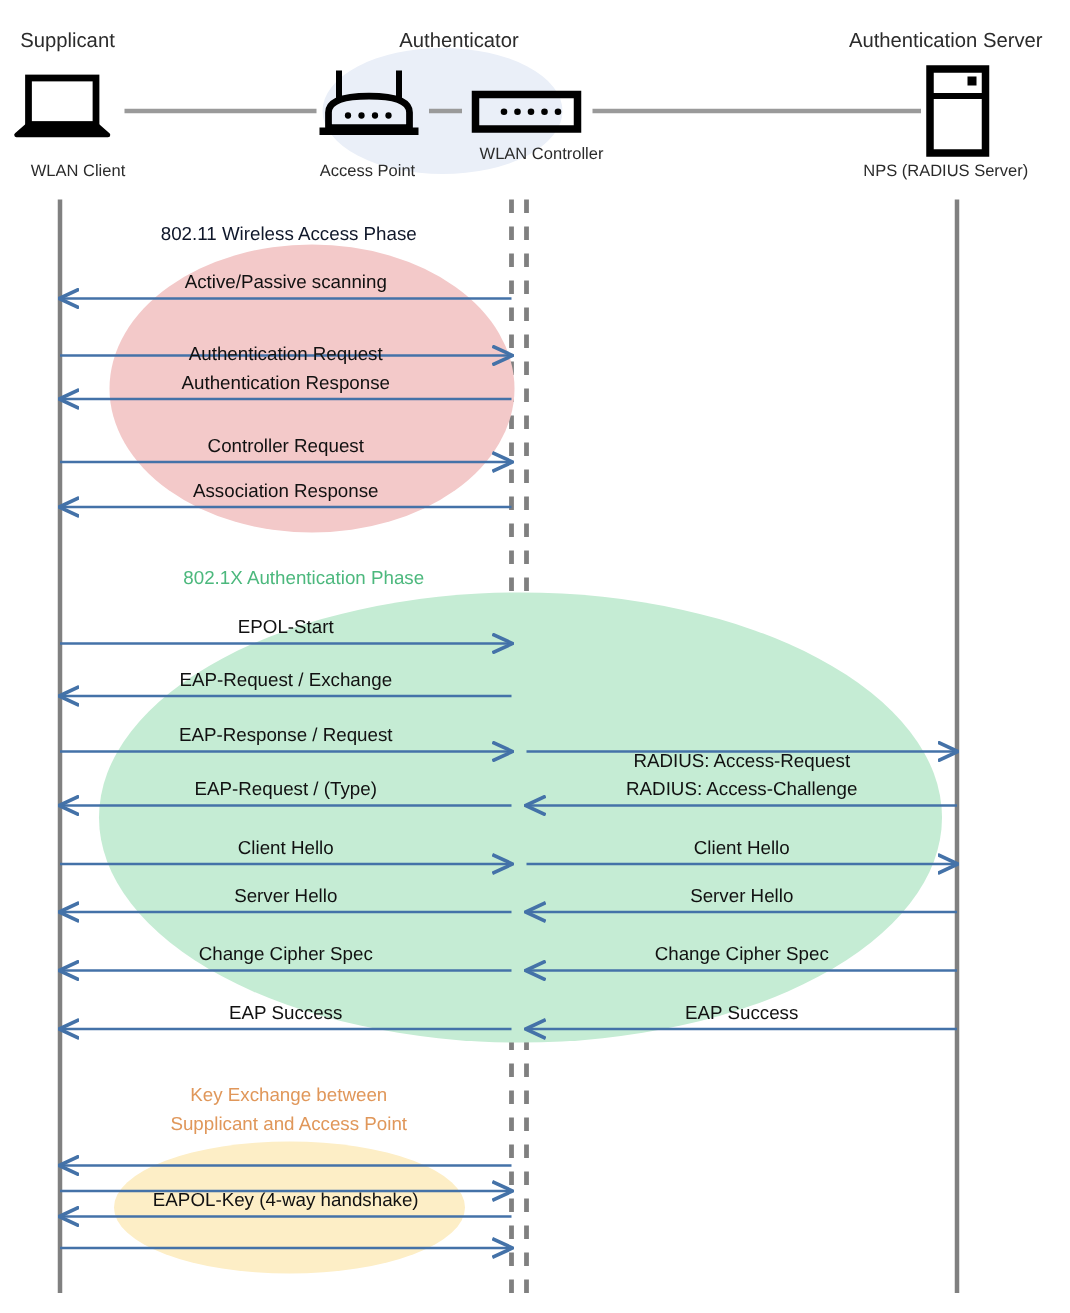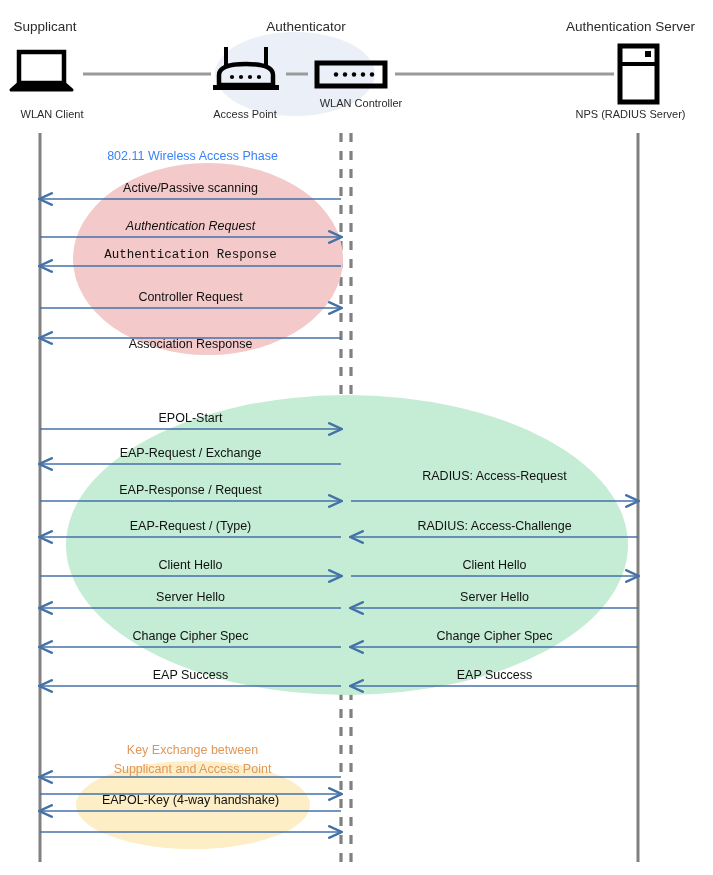--- a/index.html
+++ b/index.html
@@ -119,42 +119,43 @@
 
   <div class="hdr-label" style="left:0px;top:19px;width:90px;">Supplicant</div>
   <div class="hdr-label" style="left:246px;top:19px;width:120px;">Authenticator</div>
   <div class="hdr-label" style="left:548px;top:19px;width:165px;">Authentication Server</div>
 
   <div class="node-label" style="left:2px;top:108px;width:100px;">WLAN Client</div>
   <div class="node-label" style="left:190px;top:108px;width:110px;">Access Point</div>
   <div class="node-label" style="left:296px;top:97px;width:130px;">WLAN Controller</div>
   <div class="node-label" style="left:548px;top:108px;width:165px;">NPS (RADIUS Server)</div>
 
-  <div class="phase-label" style="left:60px;top:147px;width:265px;color:#3b82f6;">802.11 Wireless Access Phase</div>
-  <div class="phase-label" style="left:60px;top:721px;width:265px;color:#e0975a;margin-top:20px;">
+  <div class="phase-label" style="left:60px;top:147px;width:265px;color:#0f172a;">802.11 Wireless Access Phase</div>
+  <div class="phase-label" style="left:70px;top:376px;width:265px;color:#4cb87d;">802.1X Authentication Phase</div>
+  <div class="phase-label" style="left:60px;top:721px;width:265px;color:#e0975a;">
     <span>Key Exchange between</span><br>
     <span>Supplicant and Access Point</span>
   </div>
 
   <div id="msg-layer">
       <div class="msg-label" style="left: 30.5px; width: 320px; top: 181px;">Active/Passive scanning</div>
-      <div class="msg-label" style="left: 30.5px; width: 320px; top: 219px; font-style: italic;">Authentication Request</div>
-      <div class="msg-label" style="left: 30.5px; width: 320px; top: 248px; font-family: Liberation Mono, monospace;">Authentication Response</div>
+      <div class="msg-label" style="left: 30.5px; width: 320px; top: 229px;">Authentication Request</div>
+      <div class="msg-label" style="left: 30.5px; width: 320px; top: 248px;">Authentication Response</div>
       <div class="msg-label" style="left: 30.5px; width: 320px; top: 290px;">Controller Request</div>
-      <div class="msg-label" style="left: 30.5px; width: 320px; top: 337px;">Association Response</div>
+      <div class="msg-label" style="left: 30.5px; width: 320px; top: 320px;">Association Response</div>
       <div class="msg-label" style="left: 30.5px; width: 320px; top: 411px;">EPOL-Start</div>
       <div class="msg-label" style="left: 30.5px; width: 320px; top: 446px;">EAP-Request / Exchange</div>
       <div class="msg-label" style="left: 30.5px; width: 320px; top: 483px;">EAP-Response / Request</div>
       <div class="msg-label" style="left: 30.5px; width: 320px; top: 519px;">EAP-Request / (Type)</div>
       <div class="msg-label" style="left: 30.5px; width: 320px; top: 558px;">Client Hello</div>
       <div class="msg-label" style="left: 30.5px; width: 320px; top: 590px;">Server Hello</div>
       <div class="msg-label" style="left: 30.5px; width: 320px; top: 629px;">Change Cipher Spec</div>
       <div class="msg-label" style="left: 30.5px; width: 320px; top: 668px;">EAP Success</div>
       <div class="msg-label" style="left: 30.5px; width: 320px; top: 793px;">EAPOL-Key (4-way handshake)</div>
-      <div class="msg-label" style="left: 334.5px; width: 320px; top: 469px;">RADIUS: Access-Request</div>
+      <div class="msg-label" style="left: 334.5px; width: 320px; top: 500px;">RADIUS: Access-Request</div>
       <div class="msg-label" style="left: 334.5px; width: 320px; top: 519px;">RADIUS: Access-Challenge</div>
       <div class="msg-label" style="left: 334.5px; width: 320px; top: 558px;">Client Hello</div>
       <div class="msg-label" style="left: 334.5px; width: 320px; top: 590px;">Server Hello</div>
       <div class="msg-label" style="left: 334.5px; width: 320px; top: 629px;">Change Cipher Spec</div>
       <div class="msg-label" style="left: 334.5px; width: 320px; top: 668px;">EAP Success</div>
     </div>
 
 </div>
 
 </body></html>

